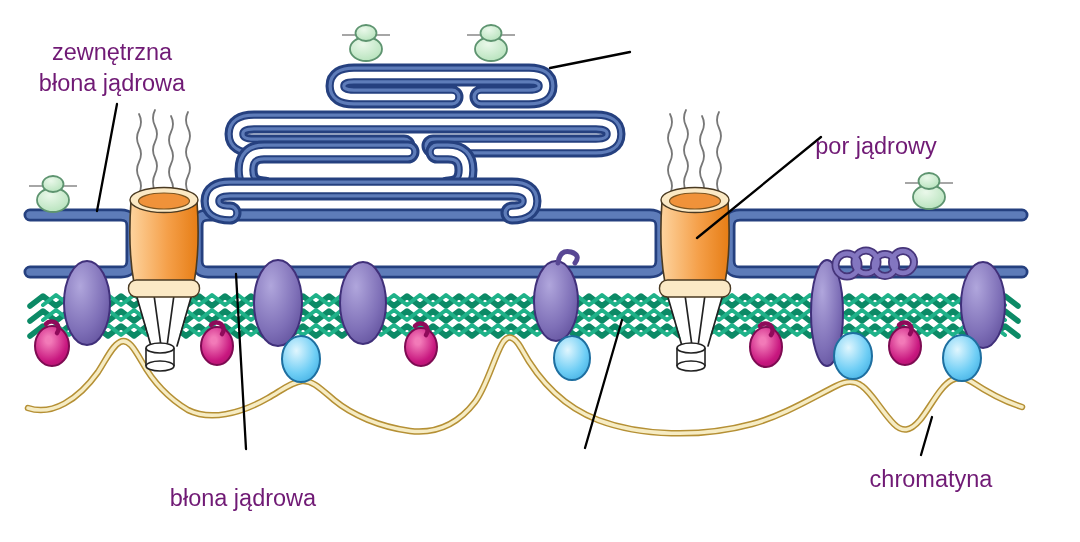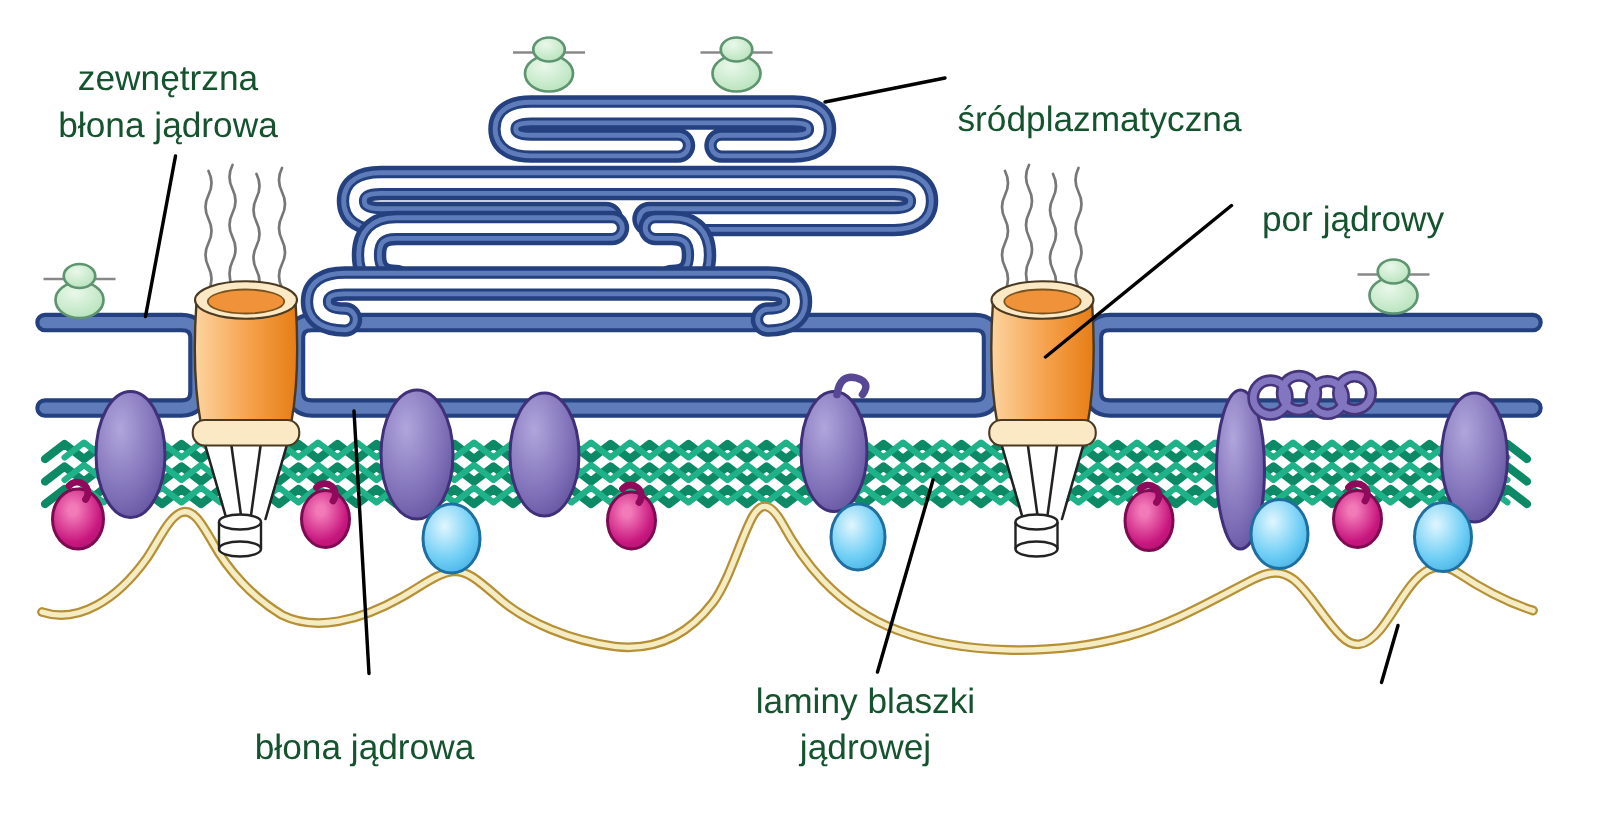--- a/index.html
+++ b/index.html
@@ -1,20 +1,20 @@
 <!DOCTYPE html>
 <html><head>
 <meta charset="utf-8">
 <style>
   html,body{margin:0;padding:0;background:#fff;}
   .stage{position:relative;width:1080px;height:542px;background:#fff;overflow:hidden;
          font-family:"Liberation Sans",sans-serif;}
   .stage svg{position:absolute;left:0;top:0;}
   .lbl{position:absolute;transform:translateX(-50%);text-align:center;
-       font:23.5px/31px "Liberation Sans",sans-serif;color:#14532d;white-space:nowrap;}
+       font:23.5px/31px "Liberation Sans",sans-serif;color:#701a75;white-space:nowrap;}
 </style>
 </head>
 <body>
 
 <div class="stage">
 <svg width="1080" height="542" viewBox="0 0 1080 542">
   <defs>
     <linearGradient id="gradPore" x1="0" y1="0" x2="1" y2="0">
       <stop offset="0" stop-color="#FDD49F"></stop>
           <stop offset="0.55" stop-color="#F5A04A"></stop>
@@ -185,26 +185,24 @@
     <line x1="932" y1="417" x2="921" y2="455"></line>
   </g>
 </svg>
 
 <div class="lbl" style="left:112px;top:37px">
   <span>zewnętrzna</span><br>
   <span>błona jądrowa</span>
 </div>
 <div class="lbl" style="left:733px;top:33px">
   <br>
-  <span>śródplazmatyczna</span>
-</div>
-<div class="lbl" style="left:902px;top:131px">
+</div>
+<div class="lbl" style="left:876px;top:131px">
   <span>por jądrowy</span>
 </div>
 <div class="lbl" style="left:243px;top:452px">
   <br>
   <span>błona jądrowa</span>
 </div>
-<div class="lbl" style="left:577px;top:452px">
-  <span>laminy blaszki</span><br>
-  <span>jądrowej</span>
+<div class="lbl" style="left:931px;top:464px">
+  <span>chromatyna</span>
 </div>
 </div>
 
 </body></html>

